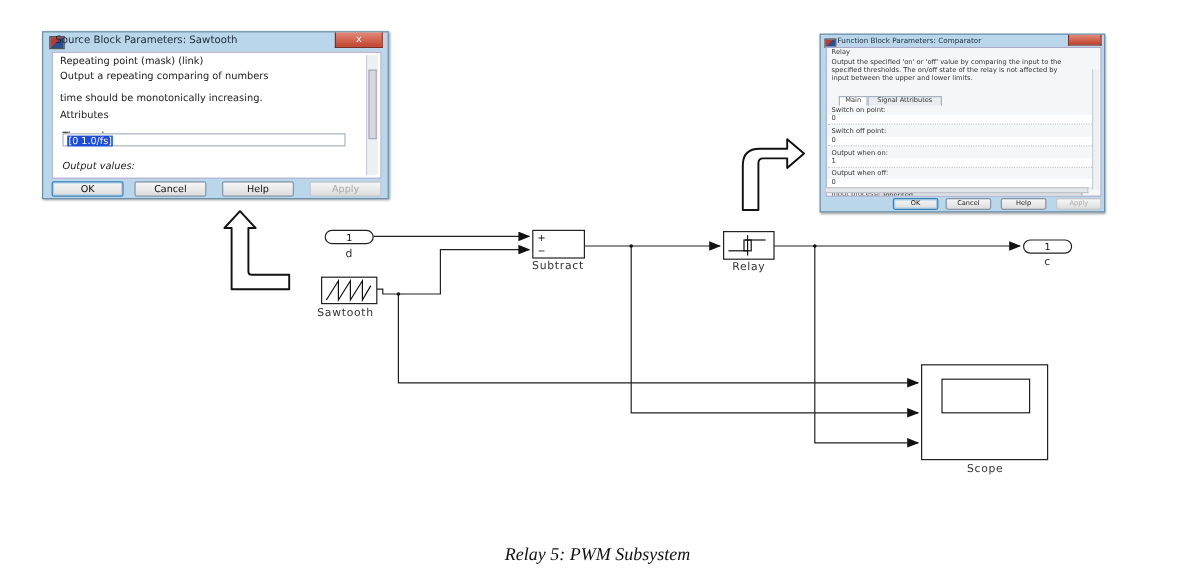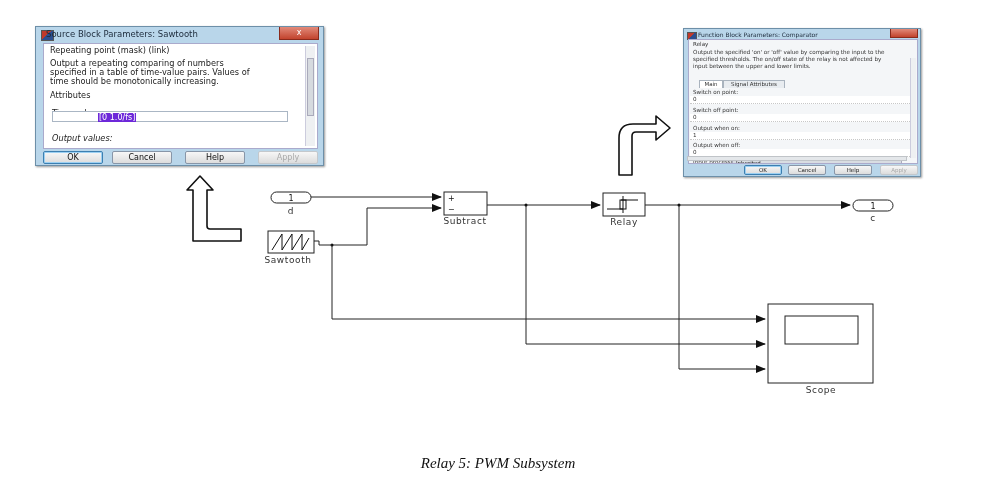--- a/index.html
+++ b/index.html
@@ -7,21 +7,21 @@
   .abs { position:absolute; }
 
   
   #dlg1 { left:35px; top:26px; width:287px; height:138px; background:#b9d6ea; border:1px solid #6d8fa8; box-shadow:1px 1px 2px #999; }
   #dlg1 .title { position:absolute; left:10px; top:2px; font-size:8.5px; color:#1c2a3a; }
   #dlg1 .appicon { position:absolute; left:5px; top:3px; width:11px; height:9px; background:linear-gradient(135deg,#c0392b 0 45%,#2c4e8f 45% 100%); border:1px solid #555; }
   #dlg1 .closebtn { position:absolute; right:4px; top:0px; width:38px; height:12px; background:linear-gradient(#e28a7a,#c2432d); border:1px solid #8a2a1c; border-top:none; color:#fff; font-size:8px; text-align:center; line-height:11px; }
   #dlg1 .inner { position:absolute; left:7px; top:16px; width:273px; height:104px; background:#fff; border:1px solid #aac; }
   #dlg1 .t { position:absolute; font-size:8.2px; color:#222; white-space:nowrap; }
   #dlg1 .field { position:absolute; height:11px; background:#fff; border:1px solid #aab6c4; font-size:8px; color:#111; line-height:11px; padding-left:3px; box-sizing:border-box; }
-  #dlg1 .sel { background:#6d28d9; color:#fff; padding:0 1px;margin-left:42px; }
+  #dlg1 .sel { background:#1d4ed8; color:#fff; padding:0 1px; }
   #dlg1 .vscroll { position:absolute; right:2px; top:2px; width:9px; height:100px; background:#eef0f2; border-left:1px solid #ccd; }
   #dlg1 .vthumb { position:absolute; left:1px; top:12px; width:7px; height:58px; background:#d6dadf; border:1px solid #aab; box-sizing:border-box; }
   #dlg1 .btn { position:absolute; top:124px; height:11px; width:58px; background:linear-gradient(#f7f7f7,#dcdcdc); border:1px solid #8896a8; border-radius:2px; font-size:8px; text-align:center; line-height:11px; color:#111; }
   #dlg1 .btn.def { border-color:#3c7fb1; box-shadow:inset 0 0 0 1px #9cd0f2; }
   #dlg1 .btn.dis { color:#aaa; border-color:#c4c8cc; }
 
   
   #dlg2 { left:683px; top:28px; width:236px; height:147px; background:#b9d6ea; border:1px solid #6d8fa8; box-shadow:1px 1px 2px #999; }
   #dlg2 .title { position:absolute; left:14px; top:2px; font-size:6px; color:#1c2a3a; }
   #dlg2 .appicon { position:absolute; left:3px; top:3px; width:8px; height:6px; background:linear-gradient(135deg,#c0392b 0 45%,#2c4e8f 45% 100%); border:1px solid #555; }
@@ -124,21 +124,20 @@
   </g>
 </svg>
 
 <div id="dlg1" class="abs">
   <span class="appicon"></span>
   <span class="title">Source Block Parameters: Sawtooth</span>
   <span class="closebtn">x</span>
   <div class="inner">
     <span class="t" style="left:6px;top:1px;">Repeating point (mask) (link)</span>
     <span class="t" style="left:6px;top:14px;">Output a repeating comparing of numbers</span>
-    <span class="t" style="left:6px;top:23px;">specified in a table of time-value pairs. Values of</span>
     <span class="t" style="left:6px;top:32px;">time should be monotonically increasing.</span>
     <span class="t" style="left:6px;top:46px;">Attributes</span>
     <span class="t" style="left:8px;top:64px;text-align:right;">Time values:</span>
     <div class="field" style="left:8px;top:67px;width:236px;"><span class="sel">[0 1.0/fs]</span></div>
     <span class="t" style="left:8px;top:89px;font-style:italic;">Output values:</span>
     <div class="vscroll">
         <div class="vthumb"></div>
       </div>
   </div>
   <div class="btn def" style="left:7px;">OK</div>

